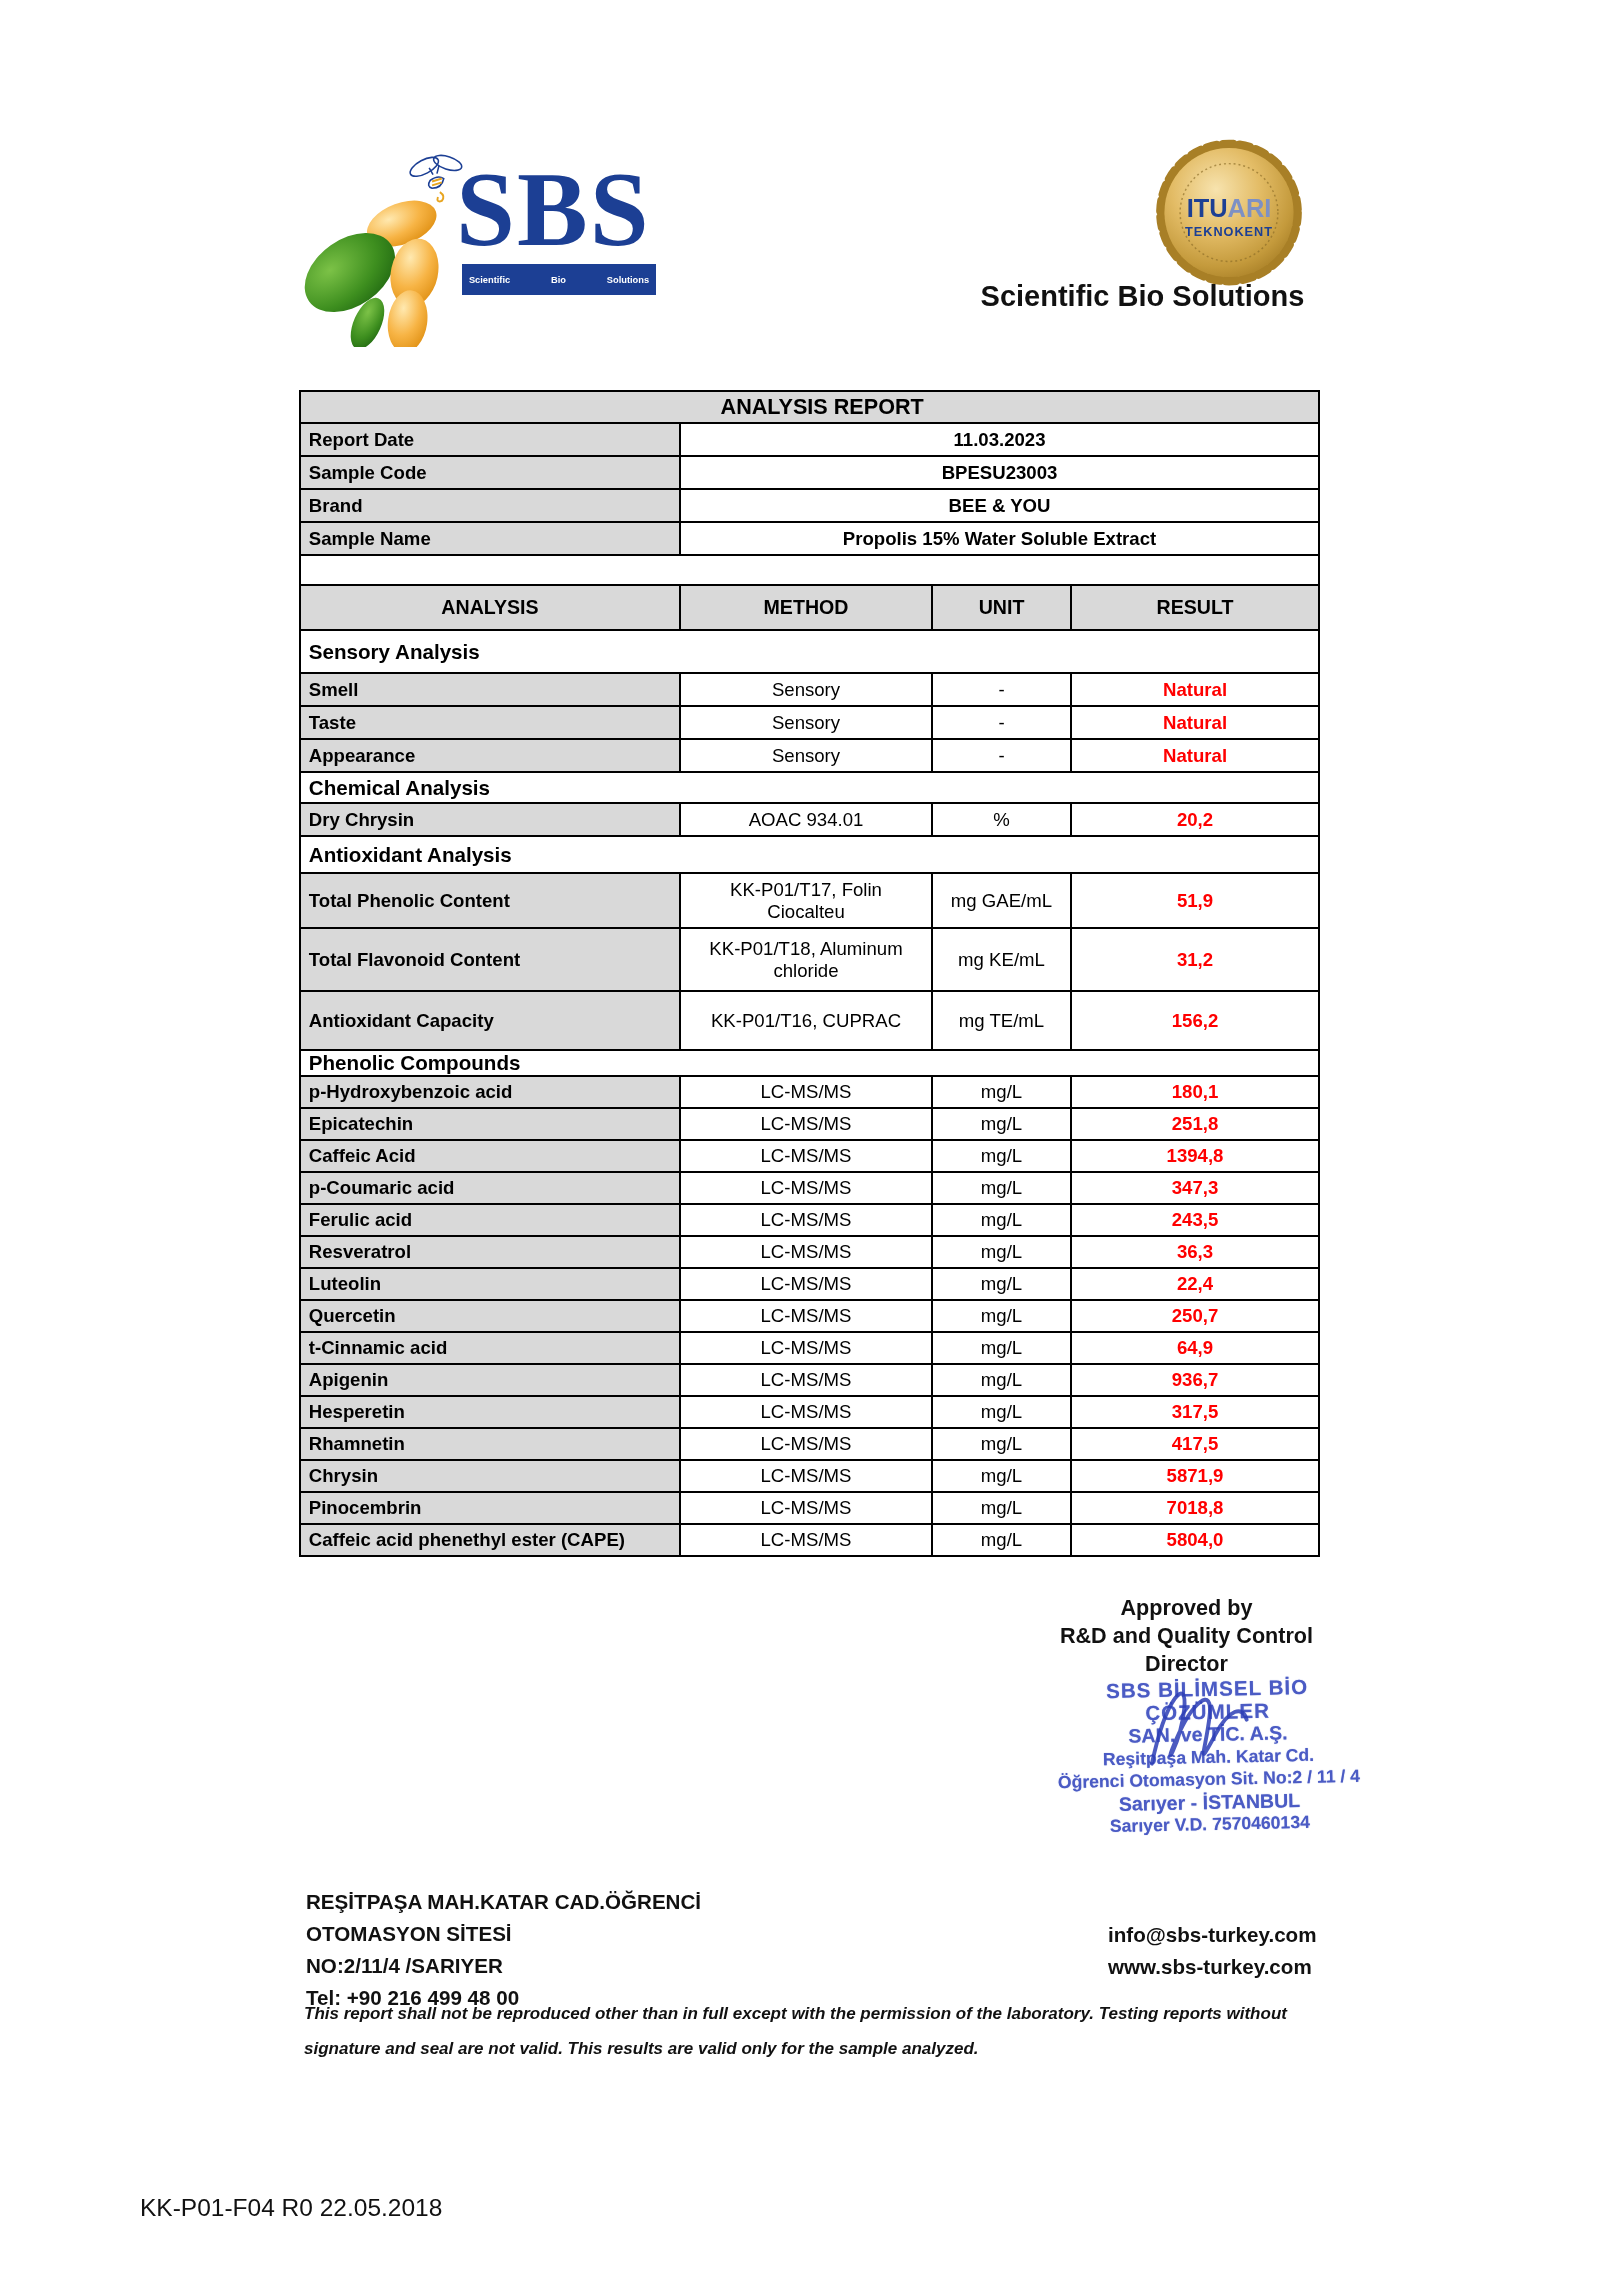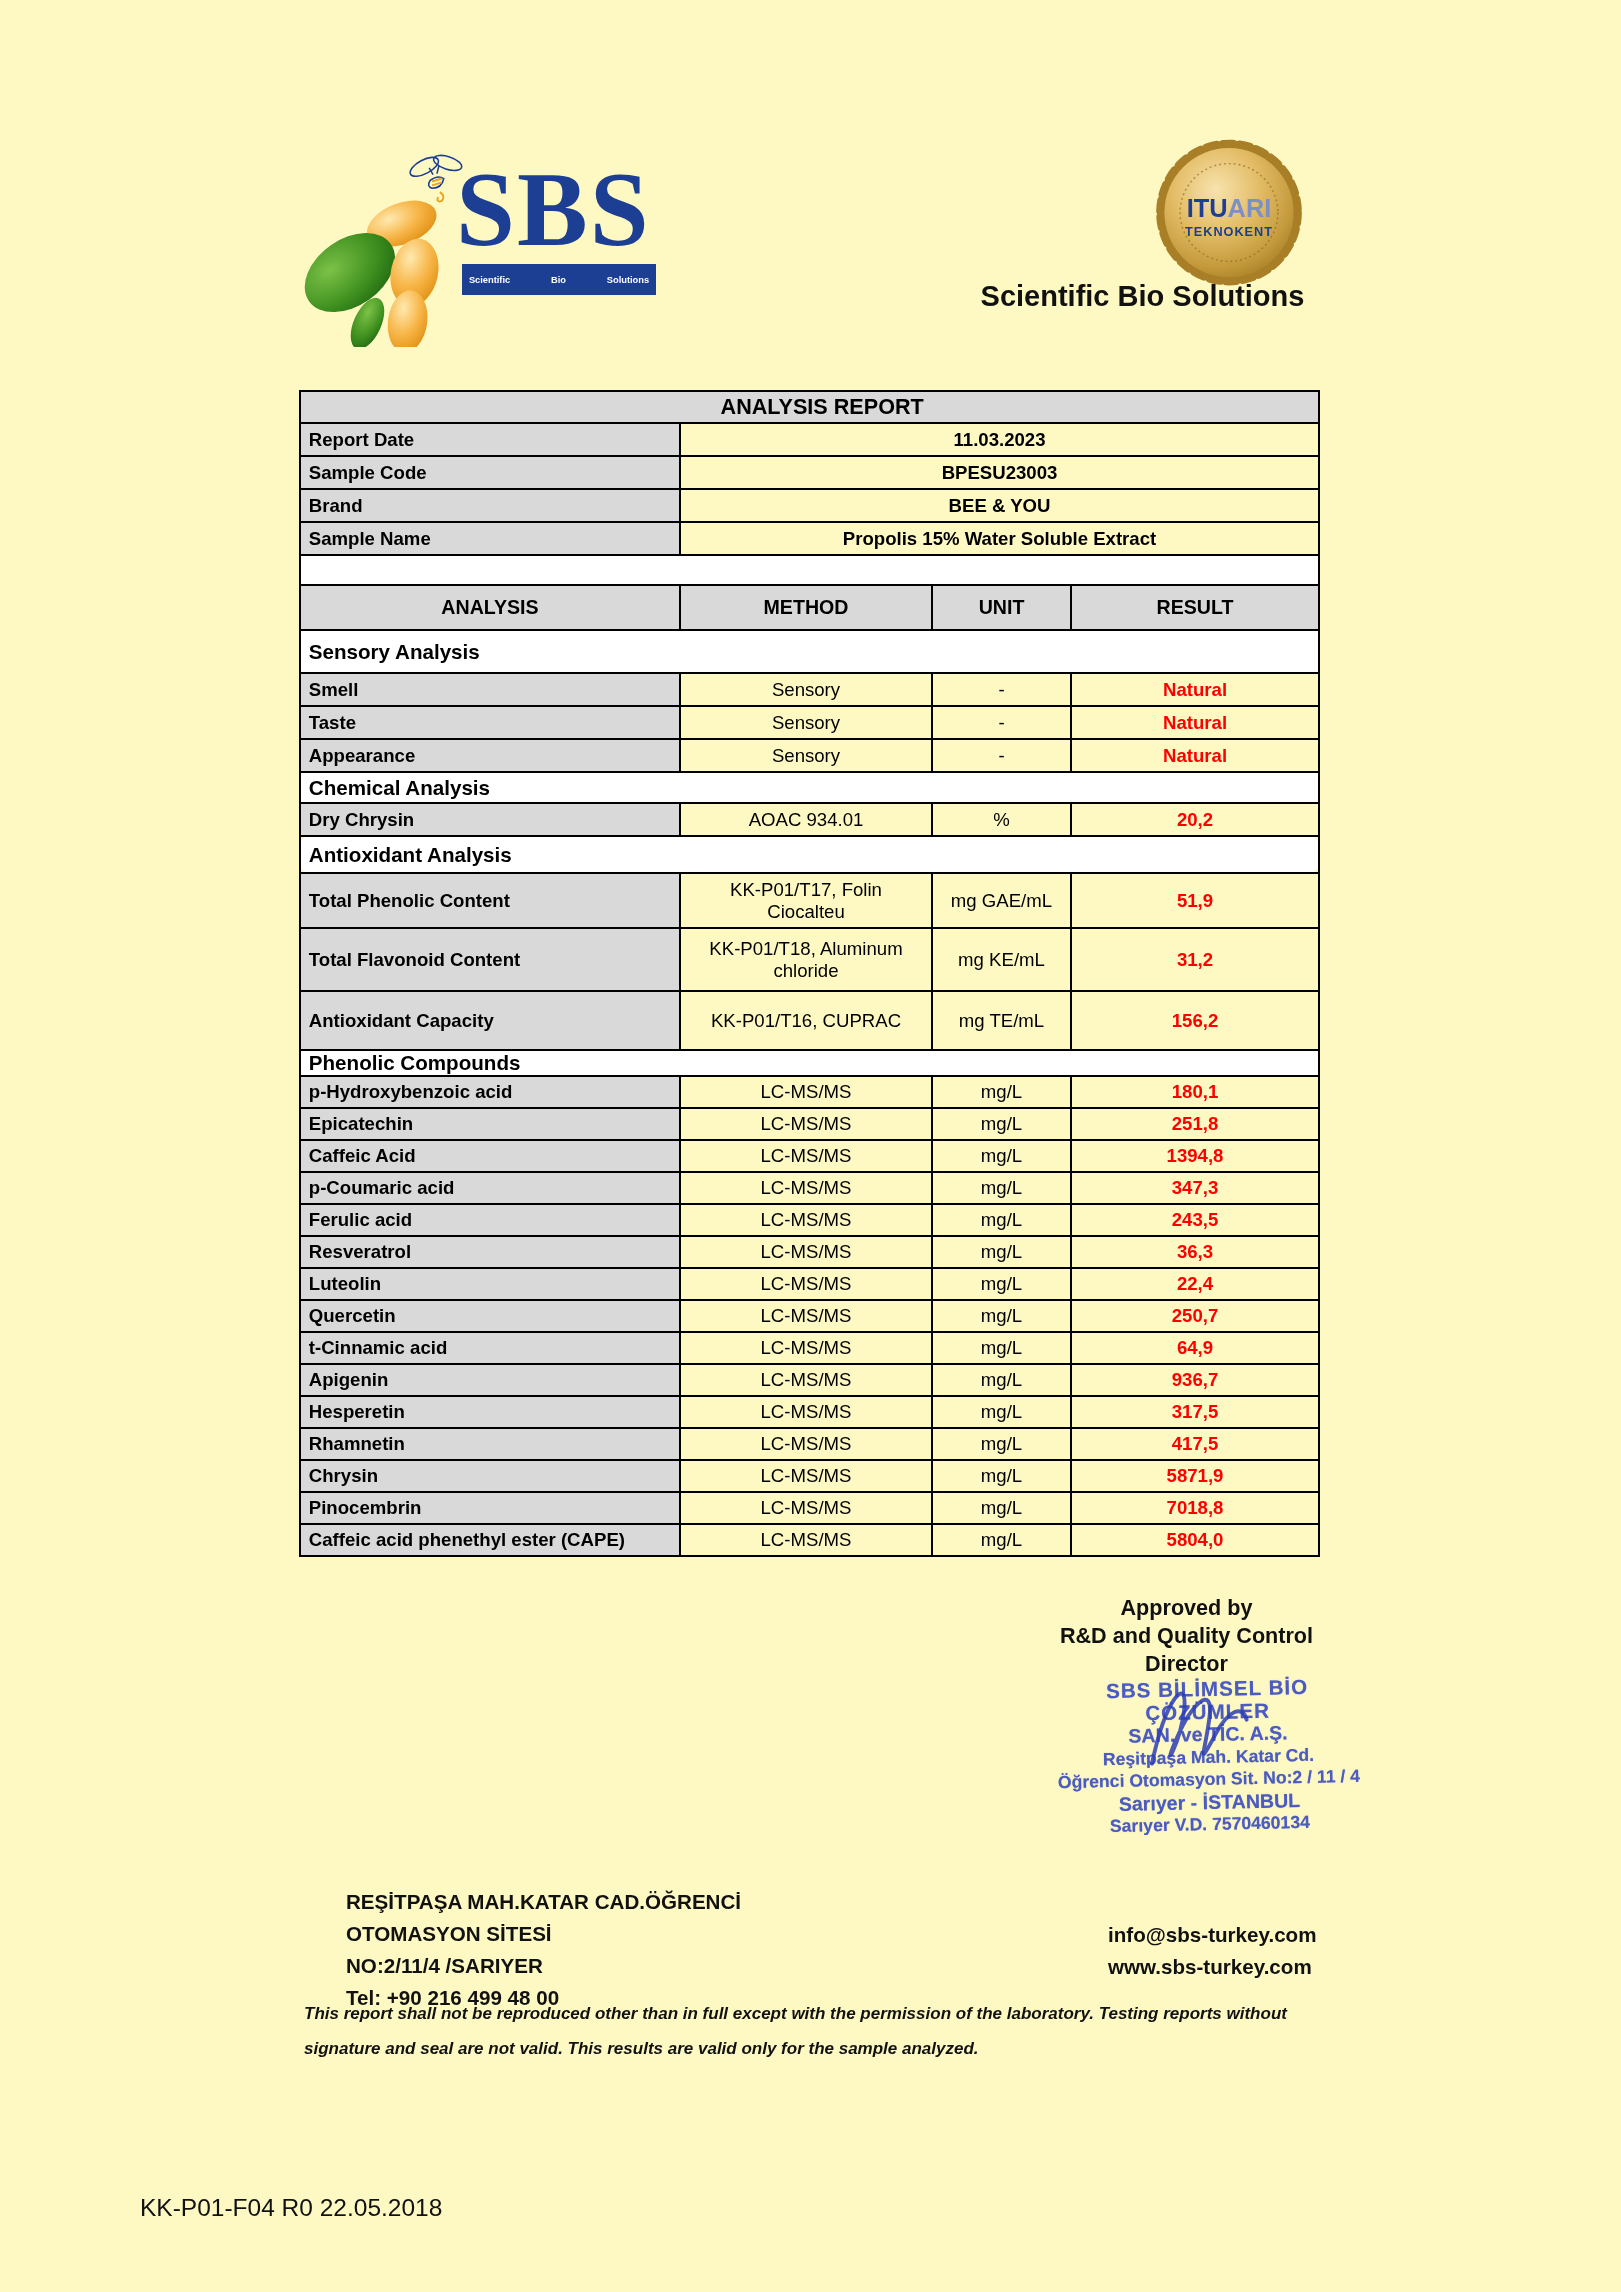--- a/index.html
+++ b/index.html
@@ -1,17 +1,17 @@
 <!DOCTYPE html>
 <html><head>
 <meta charset="utf-8">
 <style>
   html,body{margin:0;padding:0;background:#888;}
   .page{
-    position:relative;width:1621px;height:2293px;background:#fef9c3;
+    position:relative;width:1621px;height:2293px;background:#ffffff;
     font-family:"Liberation Sans",sans-serif;color:#000;overflow:hidden;
     margin:0 auto;
   }
   
   .logo{position:absolute;left:289px;top:135px;width:392px;height:211px;}
   .logo .bee{position:absolute;left:108px;top:15.7px;}
   .logo .sbs-text{
     position:absolute;left:167px;top:21.6px;
     font-family:"Liberation Serif",serif;font-weight:bold;
     font-size:106px;line-height:1;color:#1c3f94;letter-spacing:2px;
@@ -68,21 +68,21 @@
   .stamp .s2{font-weight:bold;font-size:19.6px;}
   .stamp .s3{font-weight:bold;font-size:17.6px;}
   .stamp .s4{font-weight:bold;font-size:17.6px;}
   .stamp .s5{font-weight:bold;font-size:19.6px;}
   .stamp .s6{font-weight:bold;font-size:17.6px;}
   .stamp div{line-height:22.5px;}
   .signature{position:absolute;left:1127px;top:1666px;pointer-events:none;}
   
   .address{
     position:absolute;left:306px;top:1886px;
-    font-weight:bold;font-size:20.6px;line-height:32px;color:#111;margin-left:40px;
+    font-weight:bold;font-size:20.6px;line-height:32px;color:#111;
   }
   .contact{
     position:absolute;left:1108px;top:1919px;width:211px;text-align:left;
     font-weight:bold;font-size:20.6px;line-height:32px;color:#111;
   }
   .disclaimer{
     position:absolute;left:304px;top:1996px;width:1039px;
     font-style:italic;font-weight:bold;font-size:17px;line-height:35px;color:#111;
   }
   .doc-code{

